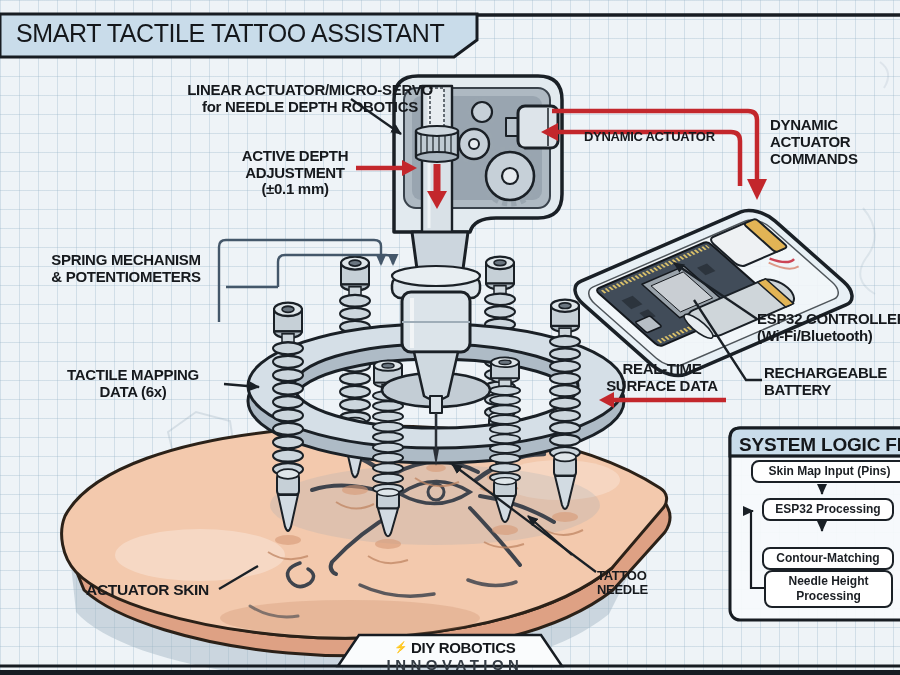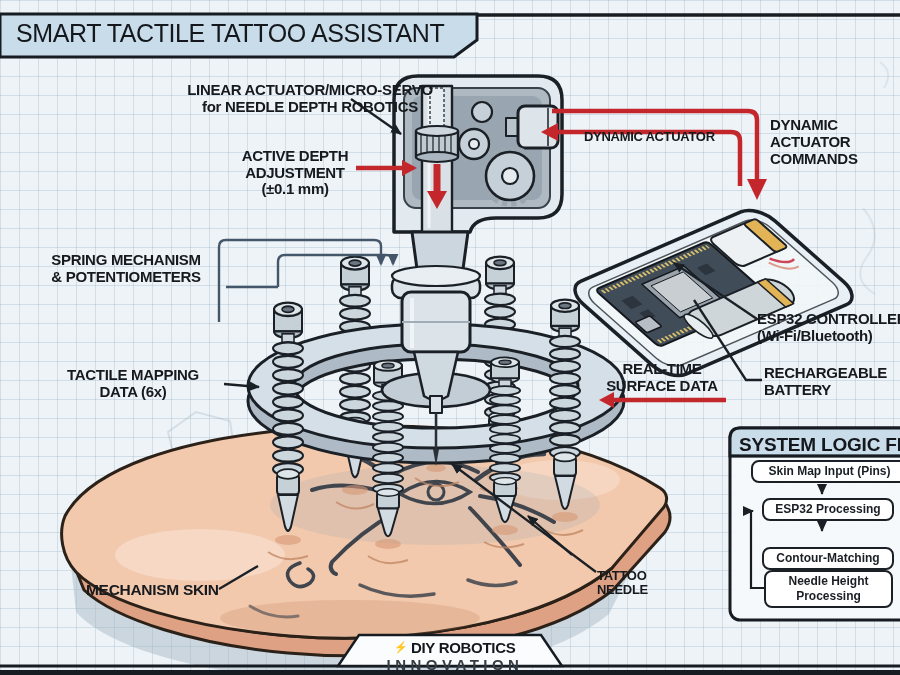--- a/index.html
+++ b/index.html
@@ -300,21 +300,21 @@
 
 <div class="label" style="left:757px;top:311px;width:210px;">ESP32 CONTROLLER
 (Wi-Fi/Bluetooth)</div>
 
 <div class="label" style="left:764px;top:365px;">RECHARGEABLE
 BATTERY</div>
 
 <div class="label center" style="left:592px;top:361px;width:140px;">REAL-TIME
 SURFACE DATA</div>
 
-<div class="label" style="left:86px;top:581px;font-size:15.5px;">MECHANISM SKIN</div>
+<div class="label" style="left:86px;top:581px;font-size:15.5px;">ACTUATOR SKIN</div>
 
 <div class="label" style="left:597px;top:569px;font-size:13px;">TATTOO
 NEEDLE</div>
 
 <div id="flow-title">SYSTEM LOGIC FLOW</div>
 <div class="flow-step" style="left:751px;top:460px;width:147px;">Skin Map Input (Pins)</div>
 <div class="flow-step" style="left:762px;top:498px;width:122px;">ESP32 Processing</div>
 <div class="flow-step" style="left:762px;top:535px;width:122px;margin-top:12px;">Contour-Matching</div>
 <div class="flow-step" style="left:764px;top:570px;width:119px;">Needle Height
 Processing</div>

